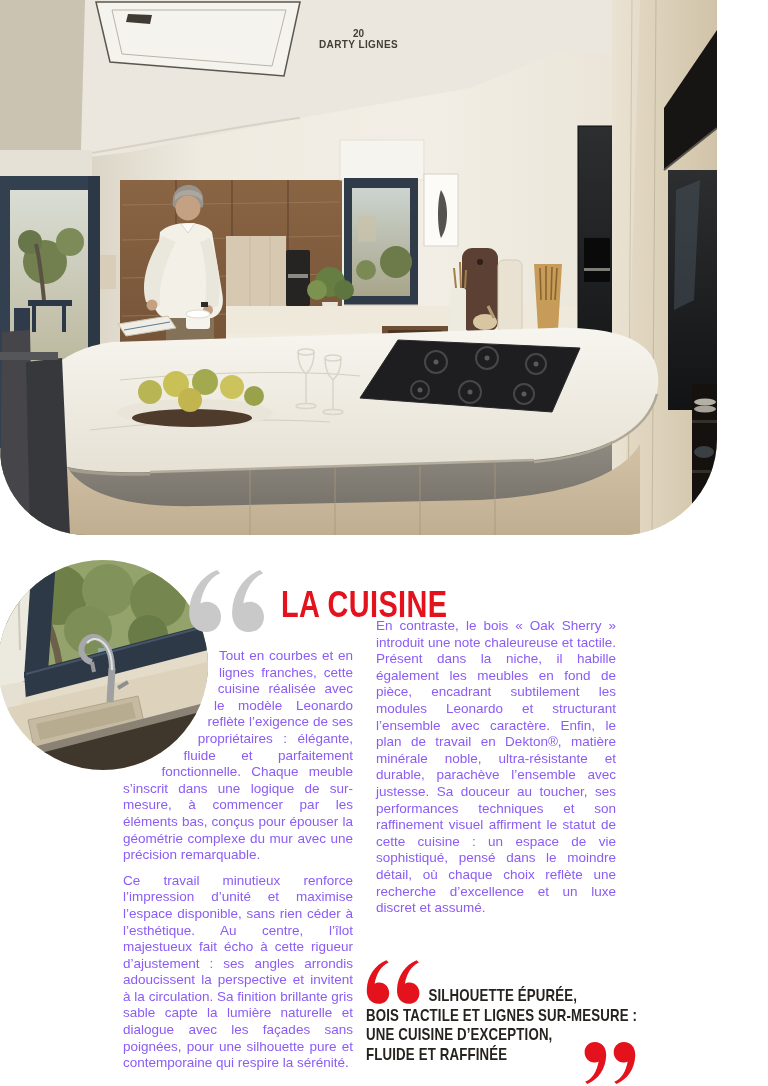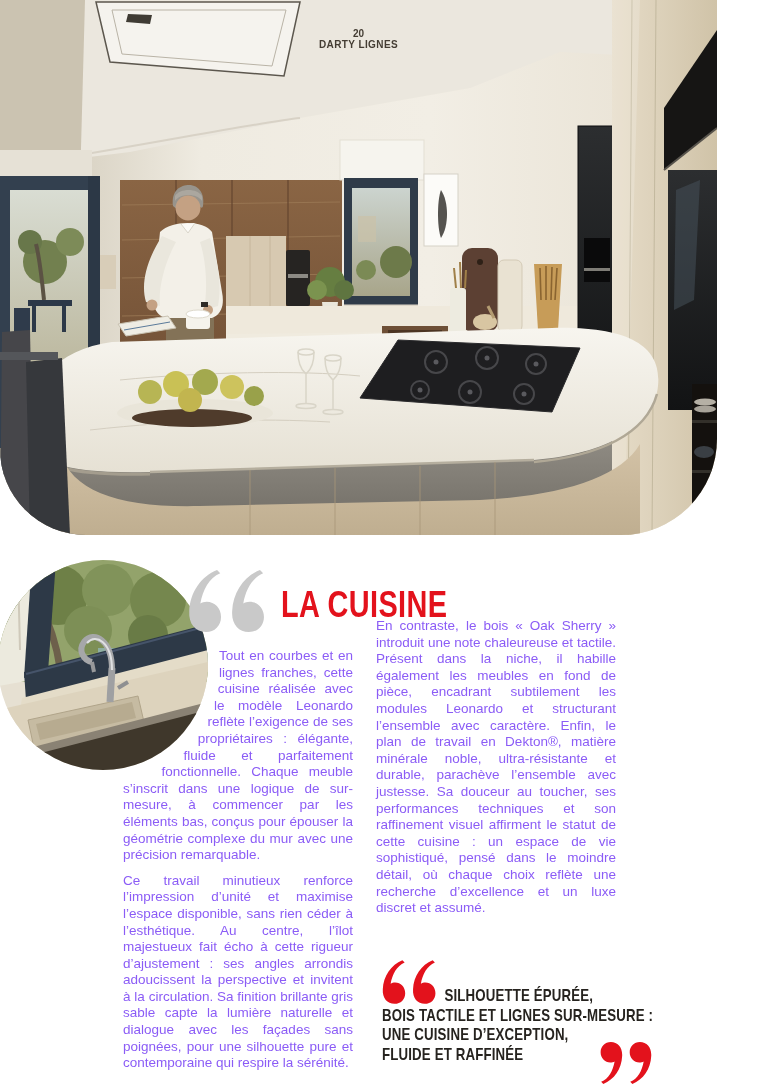--- a/index.html
+++ b/index.html
@@ -36,21 +36,21 @@
 
   
   .col{position:absolute;color:#8b5cf6;font-size:13.5px;line-height:16.6px;text-align:justify;}
   .col p{margin:0 0 9px 0;}
   .col-left{left:123px;top:648px;width:230px;}
   .col-right{left:376px;top:618px;width:240px;}
   .circle-spacer{float:left;width:96px;height:134px;
                  shape-outside:circle(116px at -20px 16px);}
 
   
-  .pullquote{position:absolute;left:382px;top:986px;width:300px;}
+  .pullquote{position:absolute;left:366px;top:986px;width:300px;}
   .pq-lines{font-weight:800;font-size:17px;line-height:19.5px;letter-spacing:.2px;
             color:#26231f;transform:scaleX(.78);transform-origin:left top;}
   .pq-line{display:block;white-space:nowrap;}
   .pq-line:first-child{padding-left:80px;}
 </style>
 </head>
 <body>
 
 <div class="page">
 

